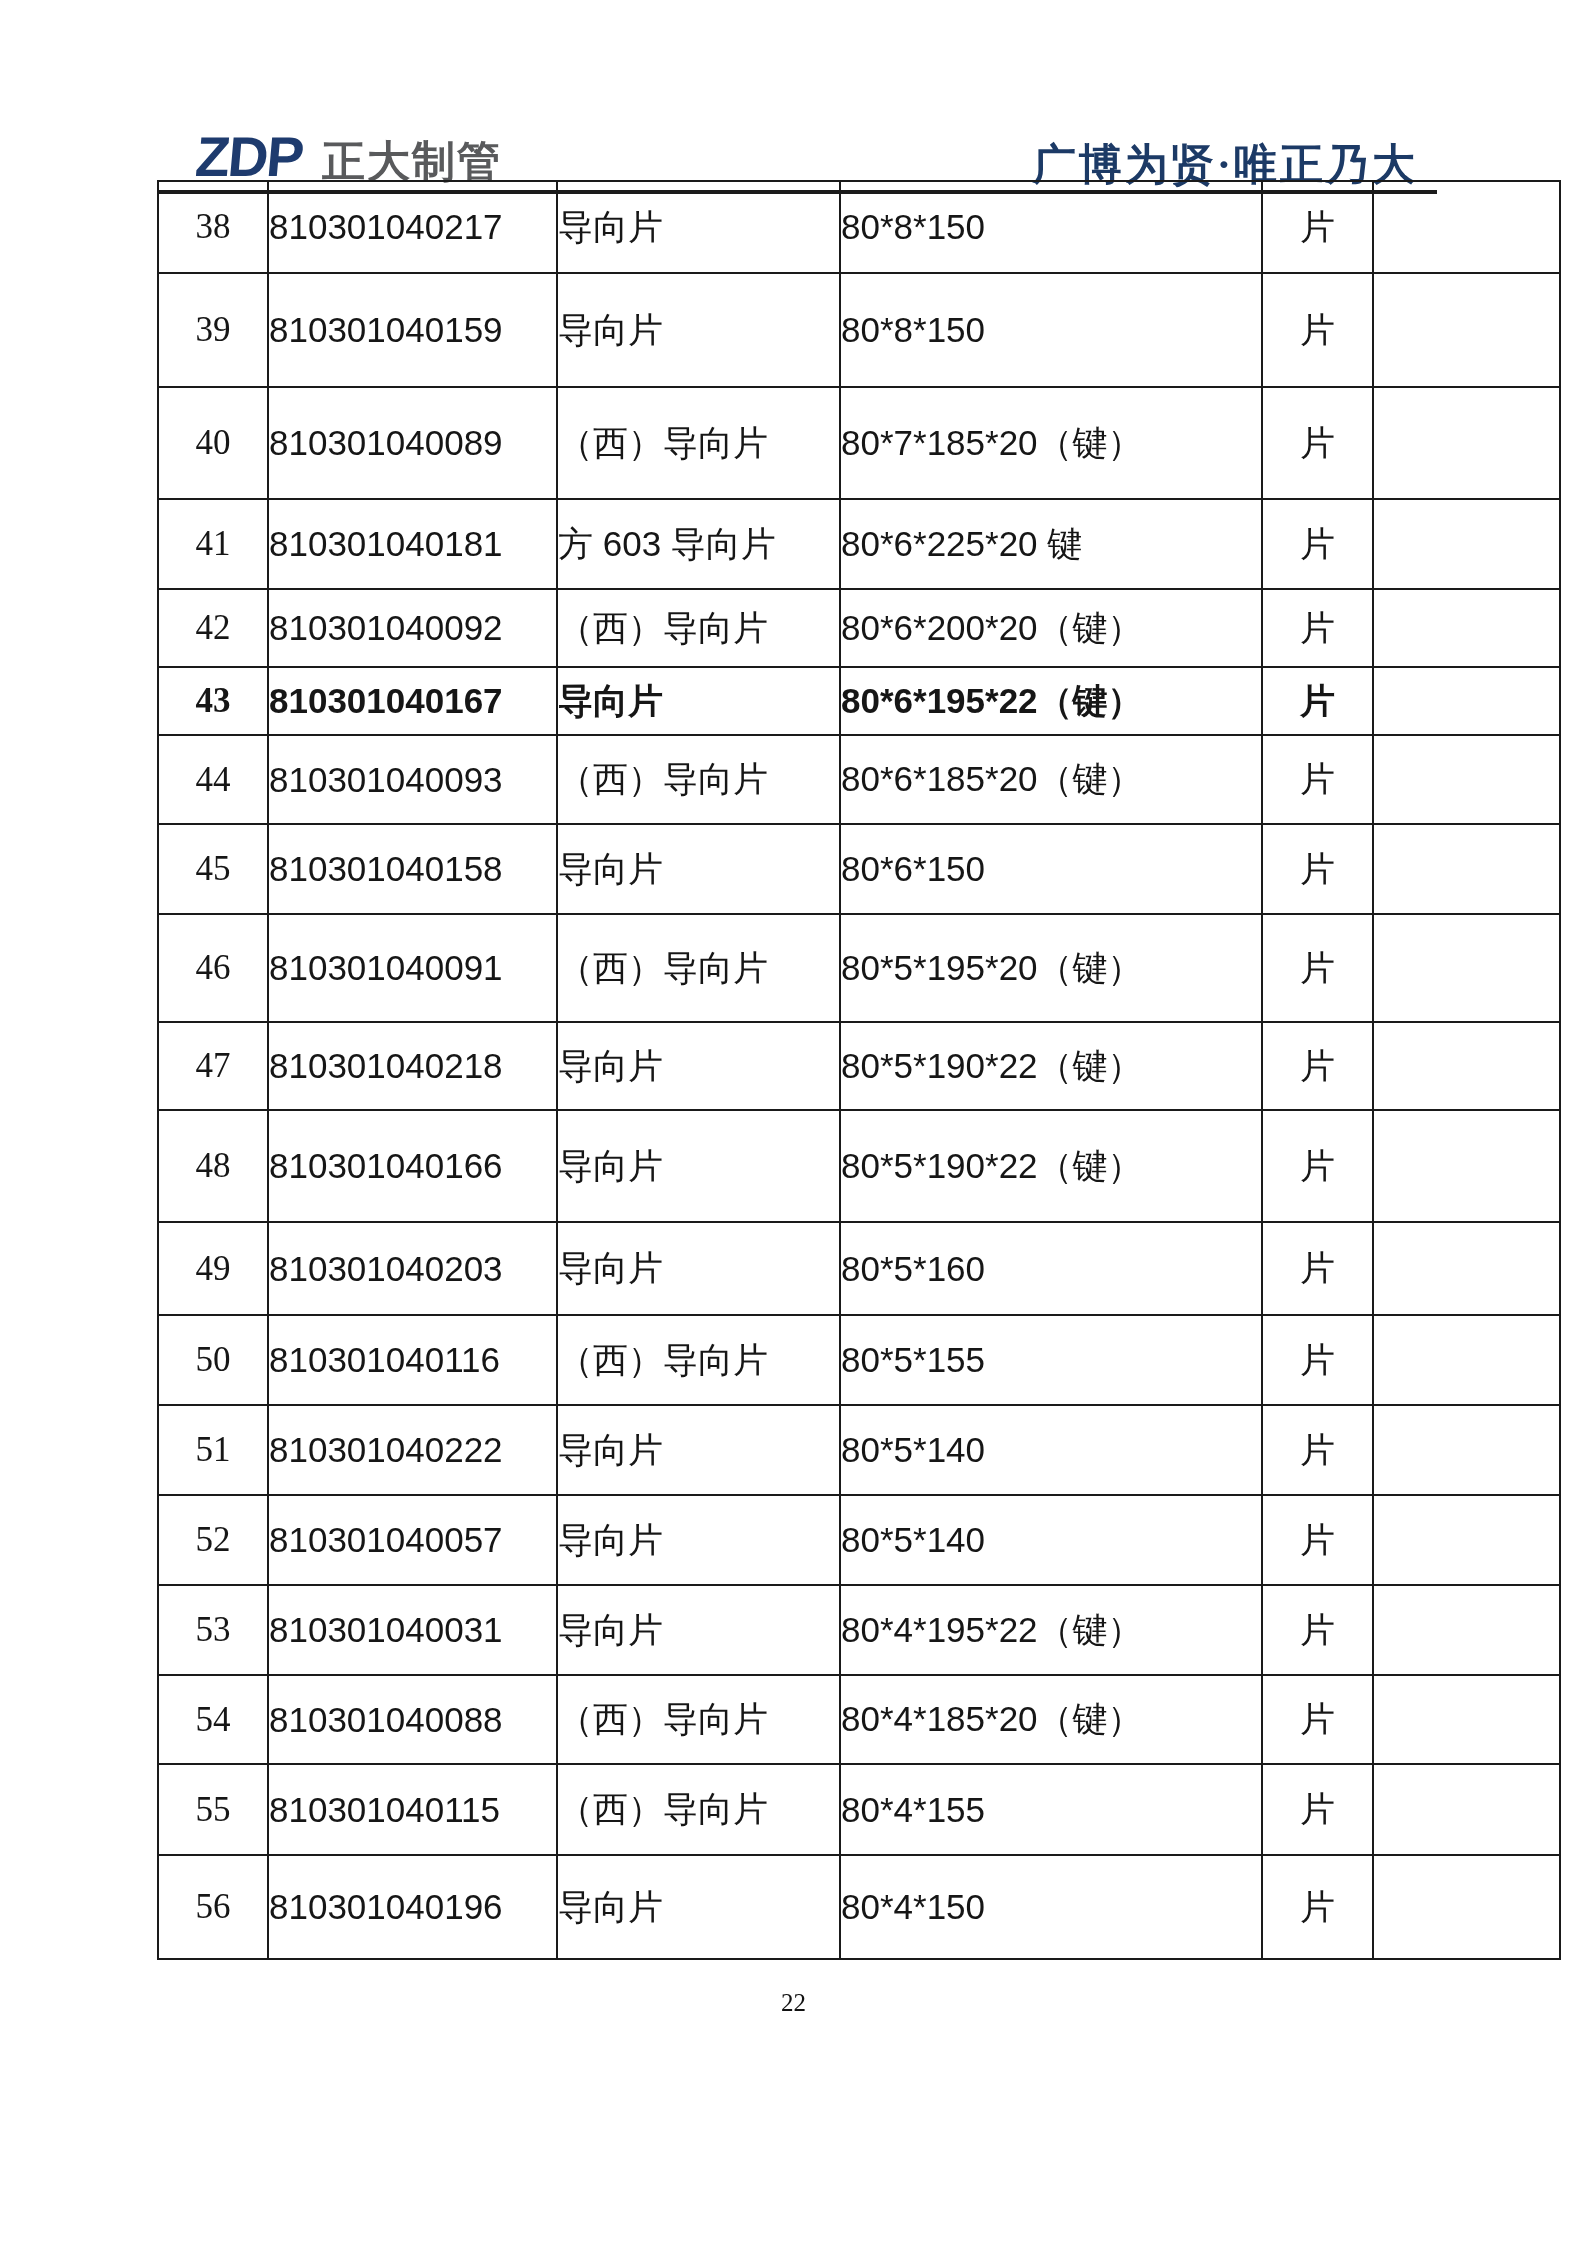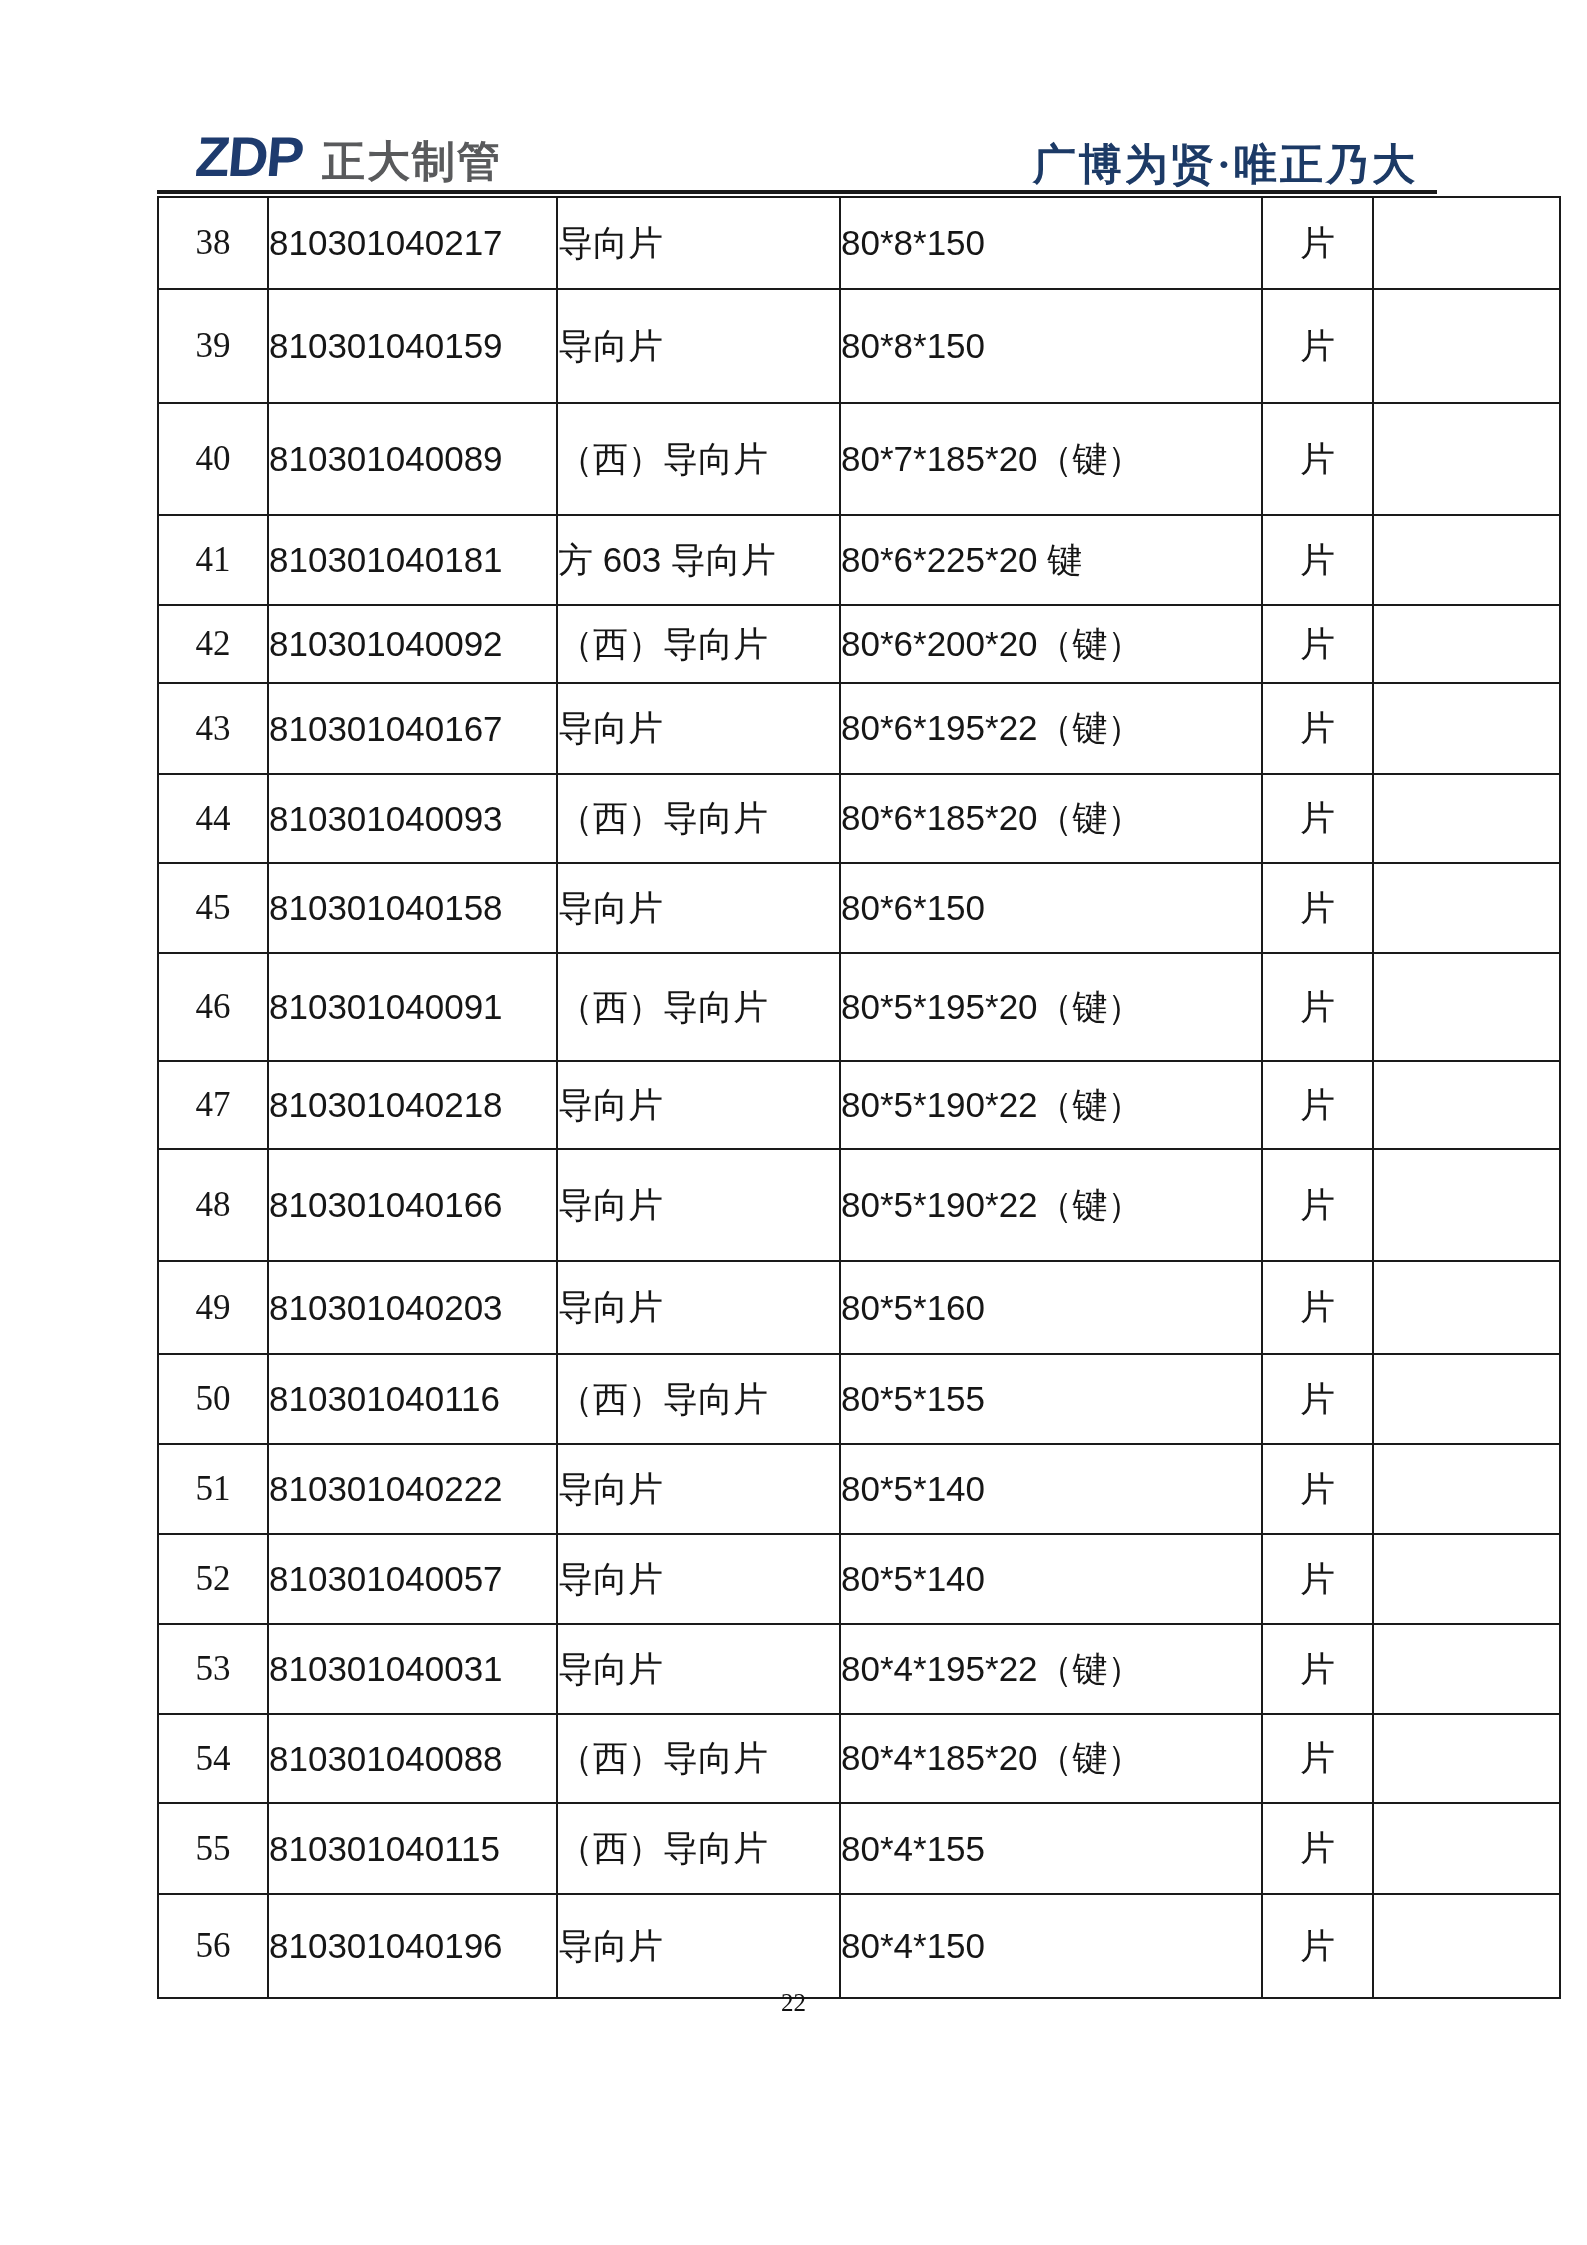--- a/index.html
+++ b/index.html
@@ -39,21 +39,21 @@
     color:var(--slogan-navy,#1c3a66);
     white-space:nowrap;
   }
   .hdr-rule{
     position:absolute;left:157px;top:190px;
     width:1280px;height:4px;
     background:#1b1b1b;
   }
   
   table.parts{
-    position:absolute;left:157px;top:196px;
+    position:absolute;left:157px;top:180px;
     width:1402px;
     border-collapse:collapse;
     table-layout:fixed;
   }
   table.parts td{
     border:2px solid #1a1a1a;
     font-size:35px;
     vertical-align:middle;
     padding:0;
     overflow:hidden;
@@ -134,21 +134,21 @@
           <td class="c-note"></td>
         </tr>
         <tr style="height: 78px; border-radius: 24px;">
           <td class="c-no">42</td>
           <td class="c-code">810301040092</td>
           <td class="c-name">（西）导向片</td>
           <td class="c-spec">80*6*200*20（键）</td>
           <td class="c-unit">片</td>
           <td class="c-note"></td>
         </tr>
-        <tr style="height: 91px;">
+        <tr style="height: 68px; font-weight: bold;">
           <td class="c-no">43</td>
           <td class="c-code">810301040167</td>
           <td class="c-name">导向片</td>
           <td class="c-spec">80*6*195*22（键）</td>
           <td class="c-unit">片</td>
           <td class="c-note"></td>
         </tr>
         <tr style="height: 89px;">
           <td class="c-no">44</td>
           <td class="c-code">810301040093</td>

